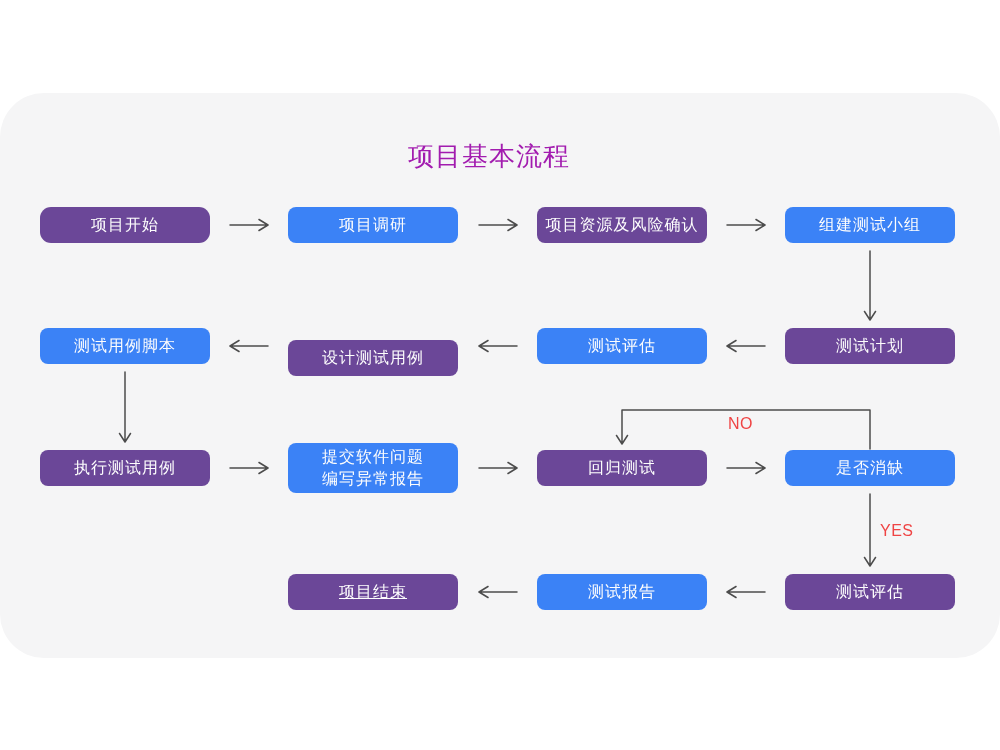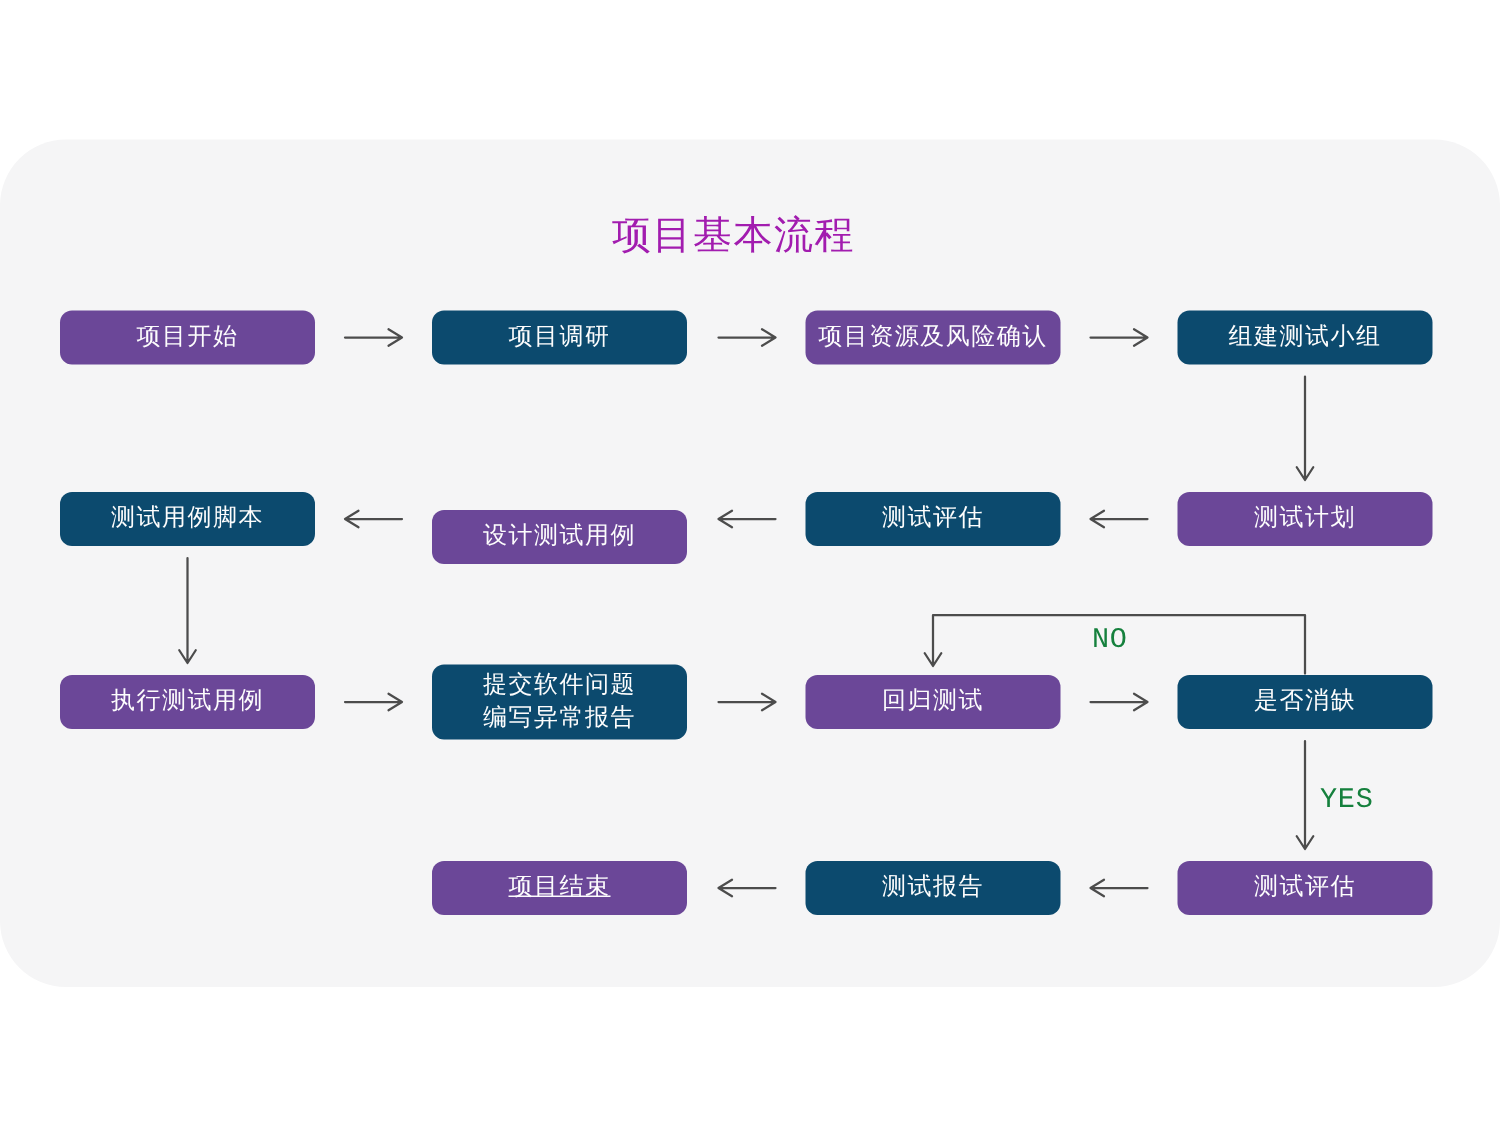--- a/index.html
+++ b/index.html
@@ -34,43 +34,42 @@
     align-items: center;
     justify-content: center;
     text-align: center;
     font-size: 16px;
     letter-spacing: 1px;
     color: #fdfdfd;
     white-space: pre-line;
     line-height: 1.4;
   }
   .node.purple { background: #6b4798; }
-  .node.gray   { background: #0c4a6e; }
+  .node.gray   { background: #3b82f6; }
   .node.tall   { height: 50px; }
   svg.arrows {
     position: absolute;
     left: 0; top: 0;
     pointer-events: none;
   }
   .edge-label {
     position: absolute;
-    font-size: 19px;
-    color: #15803d;
+    font-size: 16px;
+    color: #ef4444;
     letter-spacing: 0.5px;
-    font-family: Liberation Mono, monospace;
   }
 </style>
 </head>
 <body>
 
 <div class="panel"></div>
 
 <div class="diagram-title">项目基本流程</div>
 
-<div class="node purple" style="left:40px;  top:207px;">项目开始</div>
+<div class="node purple" style="left:40px;  top:207px;border-radius:11px;">项目开始</div>
 <div class="node gray" style="left:288px; top:207px;">项目调研</div>
 <div class="node purple" style="left:537px; top:207px;">项目资源及风险确认</div>
 <div class="node gray" style="left:785px; top:207px;">组建测试小组</div>
 
 <div class="node purple" style="left:785px; top:328px;">测试计划</div>
 <div class="node gray" style="left:537px; top:328px;">测试评估</div>
 <div class="node purple" style="left:288px; top:340px;">设计测试用例</div>
 <div class="node gray" style="left:40px;  top:328px;">测试用例脚本</div>
 
 <div class="node purple" style="left:40px;  top:450px;">执行测试用例</div>

